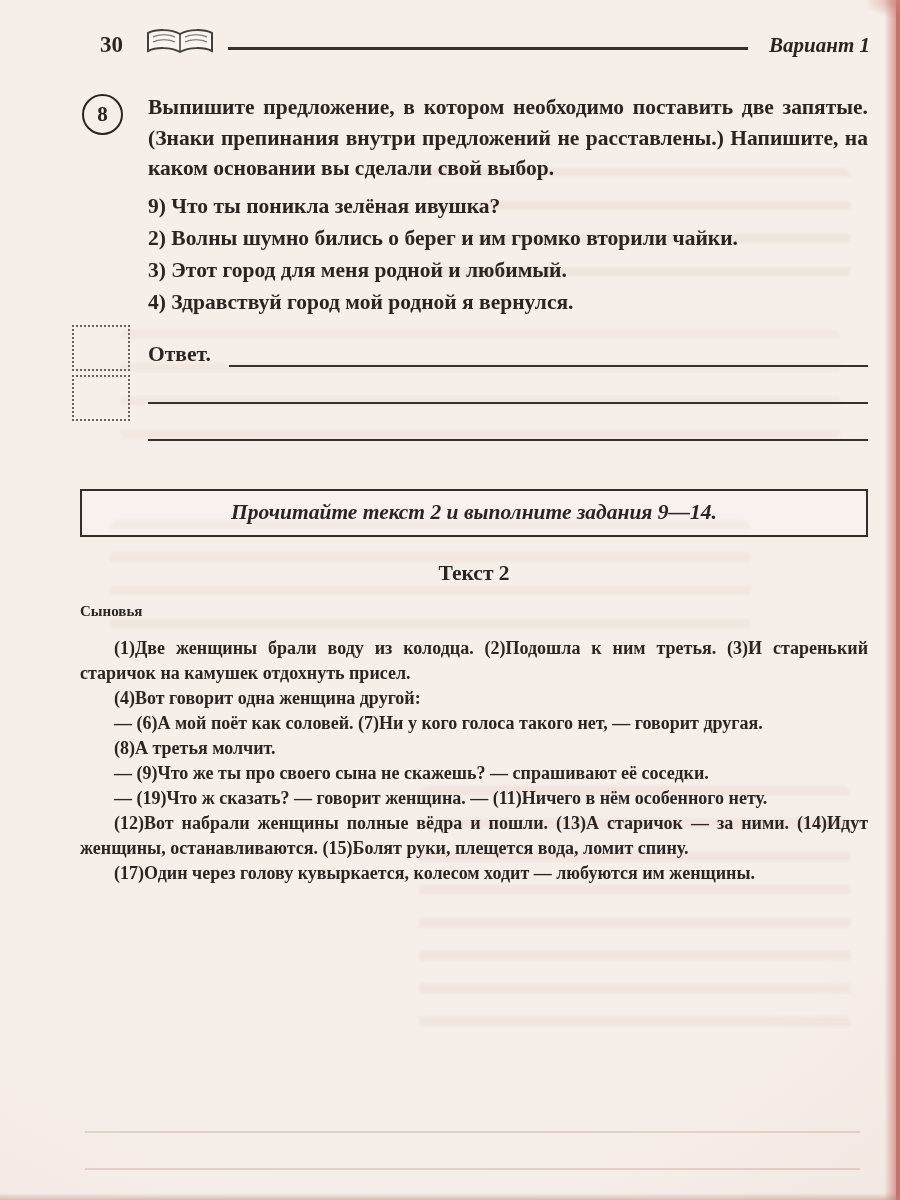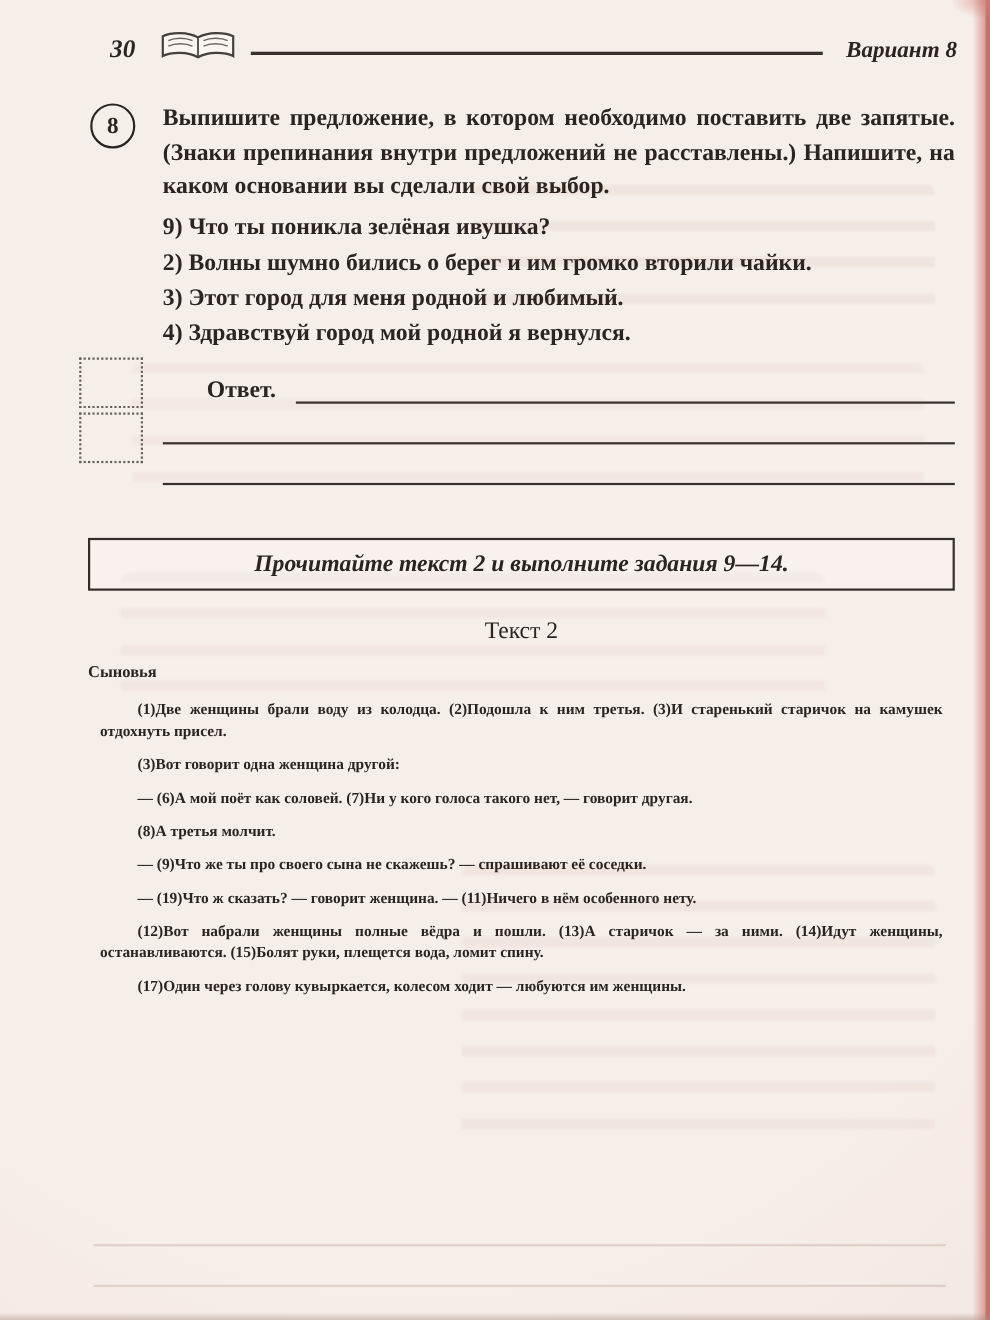--- a/index.html
+++ b/index.html
@@ -37,59 +37,59 @@
   }
   .bottom-edge{
     position:absolute;z-index:3;bottom:0;left:0;right:0;height:7px;
     background:linear-gradient(0deg, rgba(168,136,126,.45), rgba(168,136,126,0));
   }
   .ghost-rule{position:absolute;z-index:1;left:85px;right:40px;height:2px;background:rgba(150,110,95,.22);}
   .ghost-rule.g1{top:1131px;}
   .ghost-rule.g2{top:1168px;}
   
   .header{position:relative;height:72px;}
-  .page-num{position:absolute;left:100px;top:32px;font-size:23px;font-weight:700;font-style:italic;}
+  .page-num{position:absolute;left:100px;top:32px;font-size:23px;font-weight:700;}
   .book-icon{position:absolute;left:140px;top:26px;}
   .header-rule{position:absolute;left:228px;right:152px;top:47px;height:3px;background:#38322e;}
   .variant-label{position:absolute;right:30px;top:33px;font-size:21px;font-weight:700;font-style:italic;}
   
   .task{position:relative;margin:20px 32px 0 148px;}
   .task-circle{
     position:absolute;left:-66px;top:2px;
     width:37px;height:37px;border:2.5px solid #2a2421;border-radius:50%;
     display:flex;align-items:center;justify-content:center;
     font-size:21px;font-weight:700;
   }
   .task-instruction{margin:0;font-size:21.5px;line-height:1.42;font-weight:700;text-align:justify;}
   .options{margin-top:8px;}
   .options p{margin:3px 0;font-size:21.5px;line-height:1.36;font-weight:700;}
   
   .answer-block{position:relative;margin-top:24px;}
   .dotted-col{position:absolute;left:-76px;top:-16px;}
   .dotted-box{width:54px;height:42px;border:2px dotted #6a625c;margin-bottom:4px;}
-  .answer-row{display:flex;align-items:flex-end;margin-left:40px;}
+  .answer-row{display:flex;align-items:flex-end;}
   .answer-label{font-size:21.5px;font-weight:700;}
   .answer-row .answer-line{flex:1;margin-left:18px;height:24px;border-bottom:2.2px solid #37302c;}
   .answer-line.full{height:0;margin-top:35px;border-bottom:2.2px solid #37302c;}
   
   .banner{
     margin:48px 32px 0 80px;
     border:2px solid #332c28;
     padding:9px 14px 10px;
     text-align:center;
     background:rgba(255,252,250,.25);
   }
   .banner span{font-style:italic;font-weight:700;font-size:21.5px;text-align:center;}
   
-  .t2-title{margin:24px 32px 0 80px;text-align:center;font-size:21.5px;font-weight:400;}
+  .t2-title{margin:24px 32px 0 80px;text-align:center;font-size:21.5px;font-weight:700;}
   .t2-heading{margin:17px 32px 0 80px;text-align:left;font-size:15px;font-weight:700;}
   .reading{margin:16px 32px 0 80px;}
   .reading p{
-    margin:11px;text-indent:34px;
-    font-size:14px;line-height:1.385;font-weight:700;
+    margin:0;text-indent:34px;
+    font-size:18px;line-height:1.385;font-weight:700;
     text-align:justify;
   }
 </style>
 </head>
 <body>
 
 <div class="page">
 
   <div class="bleed b1"></div>
   <div class="bleed b2"></div>
@@ -107,21 +107,21 @@
     <div class="header">
       <span class="page-num">30</span>
       <span class="book-icon">
         <svg width="80" height="32" viewBox="0 0 80 32">
           <path d="M40 8 C31 3 16 3 8 7 L8 25 C16 21 31 21 40 26 C49 21 64 21 72 25 L72 7 C64 3 49 3 40 8 Z" fill="#faf5f1" stroke="#45403b" stroke-width="2"></path>
           <line x1="40" y1="8" x2="40" y2="26" stroke="#45403b" stroke-width="1.6"></line>
           <path d="M13 11 C19 8 29 8 35 11 M13 16 C19 13 29 13 35 16 M45 11 C51 8 61 8 67 11 M45 16 C51 13 61 13 67 16" fill="none" stroke="#6b645e" stroke-width="1.2"></path>
         </svg>
       </span>
       <div class="header-rule"></div>
-      <span class="variant-label">Вариант 8</span>
+      <span class="variant-label">Вариант 1</span>
     </div>
 
     <div class="task">
       <div class="task-circle">8</div>
       <p class="task-instruction">Выпишите предложение, в котором необходимо поставить две запятые. (Знаки препинания внутри предложений не расставлены.) Напишите, на каком основании вы сделали свой выбор.</p>
 
       <div class="options">
         <p>9) Что ты поникла зелёная ивушка?</p>
         <p>2) Волны шумно бились о берег и им громко вторили чайки.</p>
         <p>3) Этот город для меня родной и любимый.</p>
@@ -144,21 +144,21 @@
 
     <div class="banner">
       <span>Прочитайте текст 2 и выполните задания 9—14.</span>
     </div>
 
     <p class="t2-title">Текст 2</p>
     <p class="t2-heading">Сыновья</p>
 
     <div class="reading">
       <p>(1)Две женщины брали воду из колодца. (2)Подошла к ним третья. (3)И старенький старичок на камушек отдохнуть присел.</p>
-      <p>(3)Вот говорит одна женщина другой:</p>
+      <p>(4)Вот говорит одна женщина другой:</p>
       <p>— (6)А мой поёт как соловей. (7)Ни у кого голоса такого нет, — говорит другая.</p>
       <p>(8)А третья молчит.</p>
       <p>— (9)Что же ты про своего сына не скажешь? — спрашивают её соседки.</p>
       <p>— (19)Что ж сказать? — говорит женщина. — (11)Ничего в нём особенного нету.</p>
       <p>(12)Вот набрали женщины полные вёдра и пошли. (13)А старичок — за ними. (14)Идут женщины, останавливаются. (15)Болят руки, плещется вода, ломит спину.</p>
       <p>(17)Один через голову кувыркается, колесом ходит — любуются им женщины.</p>
     </div>
 
   </div>
 </div>

